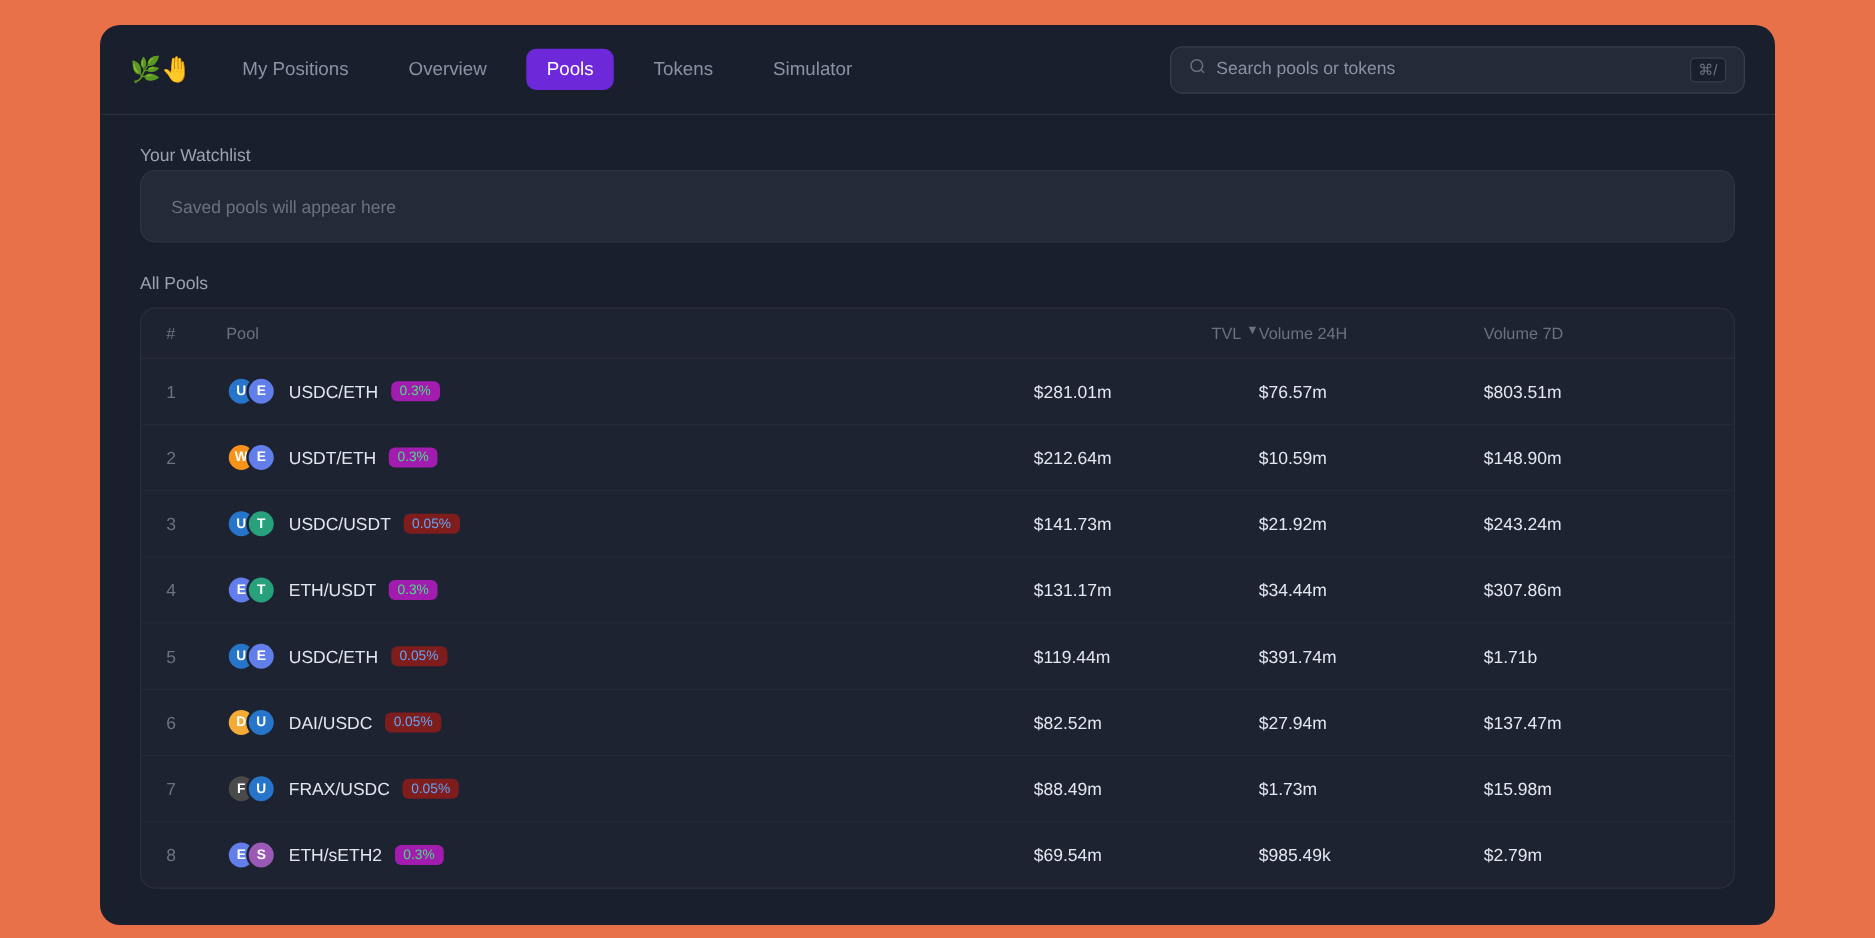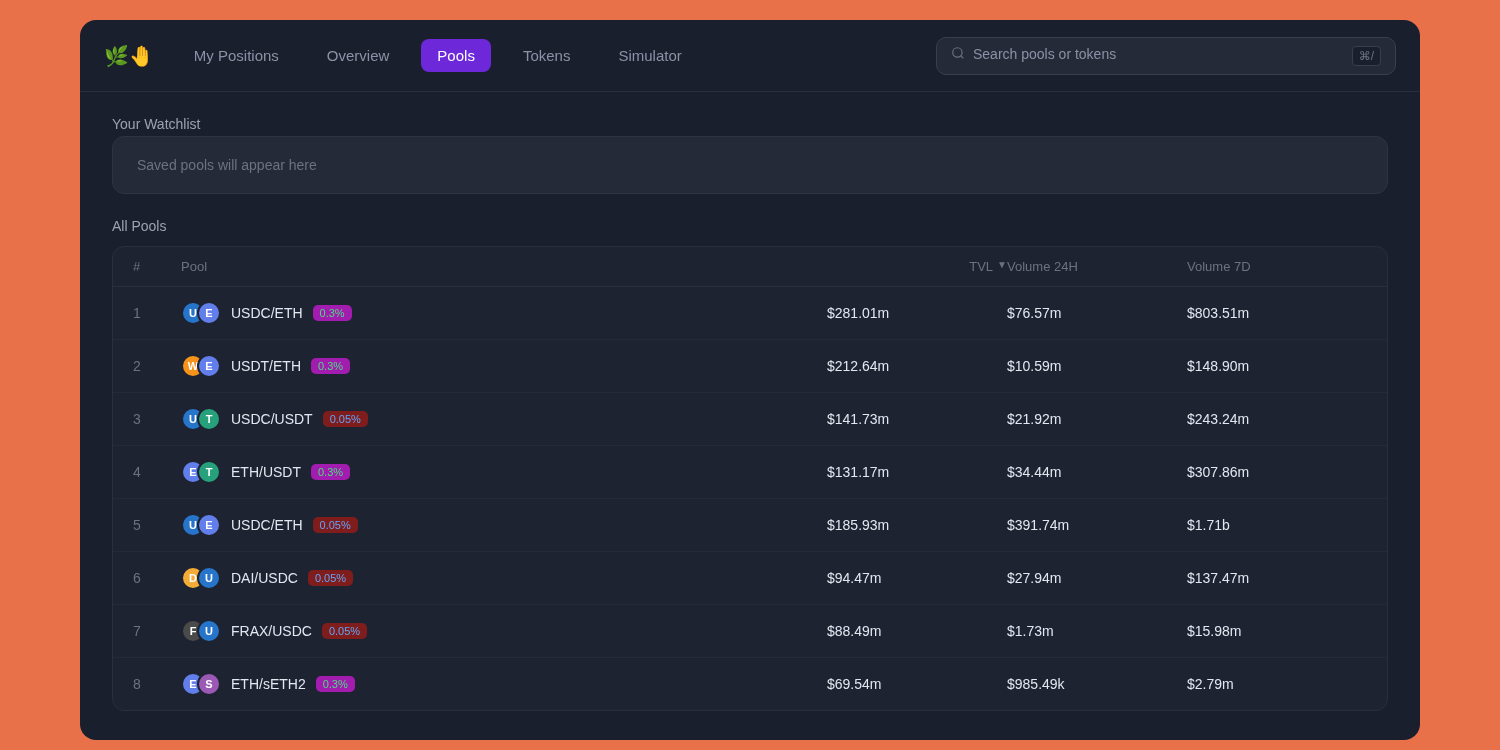--- a/index.html
+++ b/index.html
@@ -310,36 +310,36 @@
       <div class="table-row">
         <span class="row-num">5</span>
         <div class="pool-info">
           <div class="token-icons">
             <div class="token-icon usdc-icon">U</div>
             <div class="token-icon eth-icon">E</div>
           </div>
           <span class="pool-name">USDC/ETH</span>
           <span class="fee-badge blue">0.05%</span>
         </div>
-        <span class="col-tvl-val">$185.93m</span>
+        <span class="col-tvl-val">$119.44m</span>
         <span class="col-vol24-val">$391.74m</span>
         <span class="col-vol7d-val">$1.71b</span>
       </div>
 
       <div class="table-row">
         <span class="row-num">6</span>
         <div class="pool-info">
           <div class="token-icons">
             <div class="token-icon dai-icon">D</div>
             <div class="token-icon usdc-icon">U</div>
           </div>
           <span class="pool-name">DAI/USDC</span>
           <span class="fee-badge blue">0.05%</span>
         </div>
-        <span class="col-tvl-val">$94.47m</span>
+        <span class="col-tvl-val">$82.52m</span>
         <span class="col-vol24-val">$27.94m</span>
         <span class="col-vol7d-val">$137.47m</span>
       </div>
 
       <div class="table-row">
         <span class="row-num">7</span>
         <div class="pool-info">
           <div class="token-icons">
             <div class="token-icon frax-icon">F</div>
             <div class="token-icon usdc-icon">U</div>

